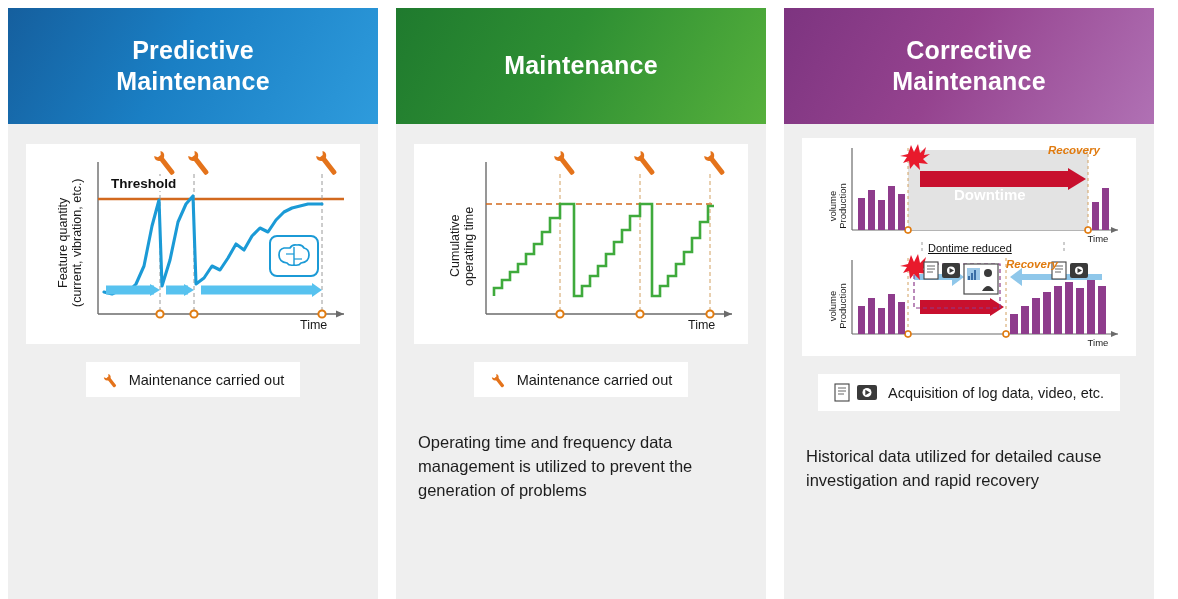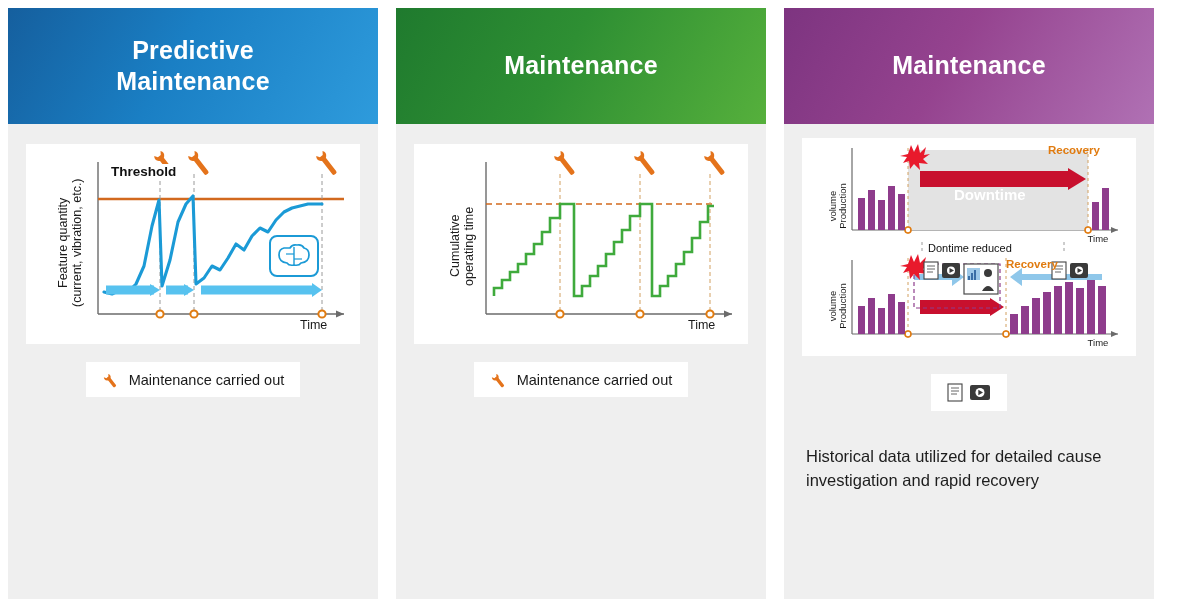--- a/index.html
+++ b/index.html
@@ -100,20 +100,21 @@
     position: absolute;
     font-size: 15px;
     font-weight: bold;
     color: #ffffff;
   }
   .orange-cap {
     position: absolute;
     font-size: 11.5px;
     font-weight: bold;
     color: #e07b10;
+    font-style: italic;
   }
   .blk-cap {
     position: absolute;
     font-size: 11px;
     color: #101010;
   }
   svg { display: block; }
   .icon-box {
     display: inline-flex;
     align-items: center;
@@ -179,21 +180,21 @@
 
         <g transform="translate(244,92)">
           <rect x="0" y="0" width="48" height="40" rx="7" fill="#ffffff" stroke="#1b9ad6" stroke-width="2"></rect>
           <path d="M14,12 q-5,1 -5,7 q0,7 8,8 q2,3 7,2 q5,1 7,-2 q8,-1 8,-8 q0,-6 -5,-7 q-2,-4 -7,-3 q-5,-1 -7,3 z" fill="none" stroke="#1b9ad6" stroke-width="1.7"></path>
           <line x1="24" y1="11" x2="24" y2="29" stroke="#1b9ad6" stroke-width="1.4"></line>
           <line x1="16" y1="18" x2="24" y2="18" stroke="#1b9ad6" stroke-width="1.2"></line>
           <line x1="24" y1="23" x2="32" y2="23" stroke="#1b9ad6" stroke-width="1.2"></line>
         </g>
       </svg>
       <div class="axis-label-v" style="left:30px; top:24px; height:150px; transform: rotate(180deg);">Feature quantity<br>(current, vibration, etc.)</div>
-      <div class="threshold-label" style="left:82px; top:20px;">Threshold</div>
+      <div class="threshold-label" style="left:82px; top:32px;">Threshold</div>
       <div class="axis-label-h" style="left:274px; top:174px;">Time</div>
     </div>
 
     <div class="legend">
       <span class="wrench">
         <svg width="17" height="17" viewBox="0 0 17 17">
             <g transform="translate(3,1) rotate(-38 6 8)">
           <rect x="3.5" y="4" width="3.4" height="12" rx="1.4" fill="#e4731b"></rect>
           <path d="M2,1.5 a3.4,3.4 0 1,0 5.6,0 l-1.5,2.2 l-2.6,0 z" fill="#e4731b"></path>
         </g>
@@ -256,25 +257,27 @@
         <svg width="17" height="17" viewBox="0 0 17 17">
             <g transform="translate(3,1) rotate(-38 6 8)">
           <rect x="3.5" y="4" width="3.4" height="12" rx="1.4" fill="#e4731b"></rect>
           <path d="M2,1.5 a3.4,3.4 0 1,0 5.6,0 l-1.5,2.2 l-2.6,0 z" fill="#e4731b"></path>
         </g>
           </svg>
       </span>
       <span>Maintenance carried out</span>
     </div>
 
+    <div class="desc">Operating time and frequency data management is utilized to prevent the generation of problems</div>
   </div>
 
   <div class="column">
     <div class="col-header hdr-corrective">
       <div>
+        <span>Corrective</span>
         <span>Maintenance</span>
       </div>
     </div>
 
     <div class="graph-box tall">
       <svg width="334" height="218" viewBox="0 0 334 218">
 
         <line x1="50" y1="10" x2="50" y2="92" stroke="#6b6b6b" stroke-width="1.2"></line>
         <line x1="50" y1="92" x2="316" y2="92" stroke="#6b6b6b" stroke-width="1.2"></line>
         <polygon points="316,92 309,89 309,95" fill="#6b6b6b"></polygon>
@@ -392,37 +395,38 @@
           <polygon points="7.5,6 12,8.5 7.5,11" fill="#3a3a3a"></polygon>
         </g>
 
         <text x="44" y="168" font-size="9.5" fill="#1b1b1b" transform="rotate(-90 44 168)" text-anchor="middle" font-family="Liberation Sans">Production</text>
         <text x="34" y="168" font-size="9.5" fill="#1b1b1b" transform="rotate(-90 34 168)" text-anchor="middle" font-family="Liberation Sans">volume</text>
         <text x="296" y="208" font-size="9.5" fill="#1b1b1b" text-anchor="middle" font-family="Liberation Sans">Time</text>
       </svg>
 
       <div class="orange-cap" style="left:246px; top:6px;">Recovery</div>
       <div class="red-cap" style="left:152px; top:48px;">Downtime</div>
-      <div class="blk-cap" style="left:126px; top:104px;">Dontime reduced</div>
+      <div class="blk-cap" style="left:126px; top:104px;text-decoration:underline;">Dontime reduced</div>
       <div class="orange-cap" style="left:204px; top:120px;">Recovery</div>
       <div class="red-cap" style="left:128px; top:178px;">Downtime</div>
     </div>
 
     <div class="legend" style="max-width:348px;">
       <span class="icon-box">
         <svg width="18" height="19" viewBox="0 0 18 19">
           <rect x="1" y="1" width="14" height="17" fill="#ffffff" stroke="#444" stroke-width="1.1"></rect>
           <line x1="4" y1="5" x2="12" y2="5" stroke="#666" stroke-width="1"></line>
           <line x1="4" y1="8" x2="12" y2="8" stroke="#666" stroke-width="1"></line>
           <line x1="4" y1="11" x2="10" y2="11" stroke="#666" stroke-width="1"></line>
         </svg>
         <svg width="22" height="19" viewBox="0 0 22 19">
           <rect x="1" y="2" width="20" height="15" rx="2" fill="#3a3a3a"></rect>
           <circle cx="11" cy="9.5" r="4.5" fill="#ffffff"></circle>
           <polygon points="9.3,6.8 14,9.5 9.3,12.2" fill="#3a3a3a"></polygon>
         </svg>
       </span>
+      <span>Acquisition of log data, video, etc.</span>
     </div>
 
     <div class="desc">Historical data utilized for detailed cause investigation and rapid recovery</div>
   </div>
 
 </div>
 
 </body></html>

